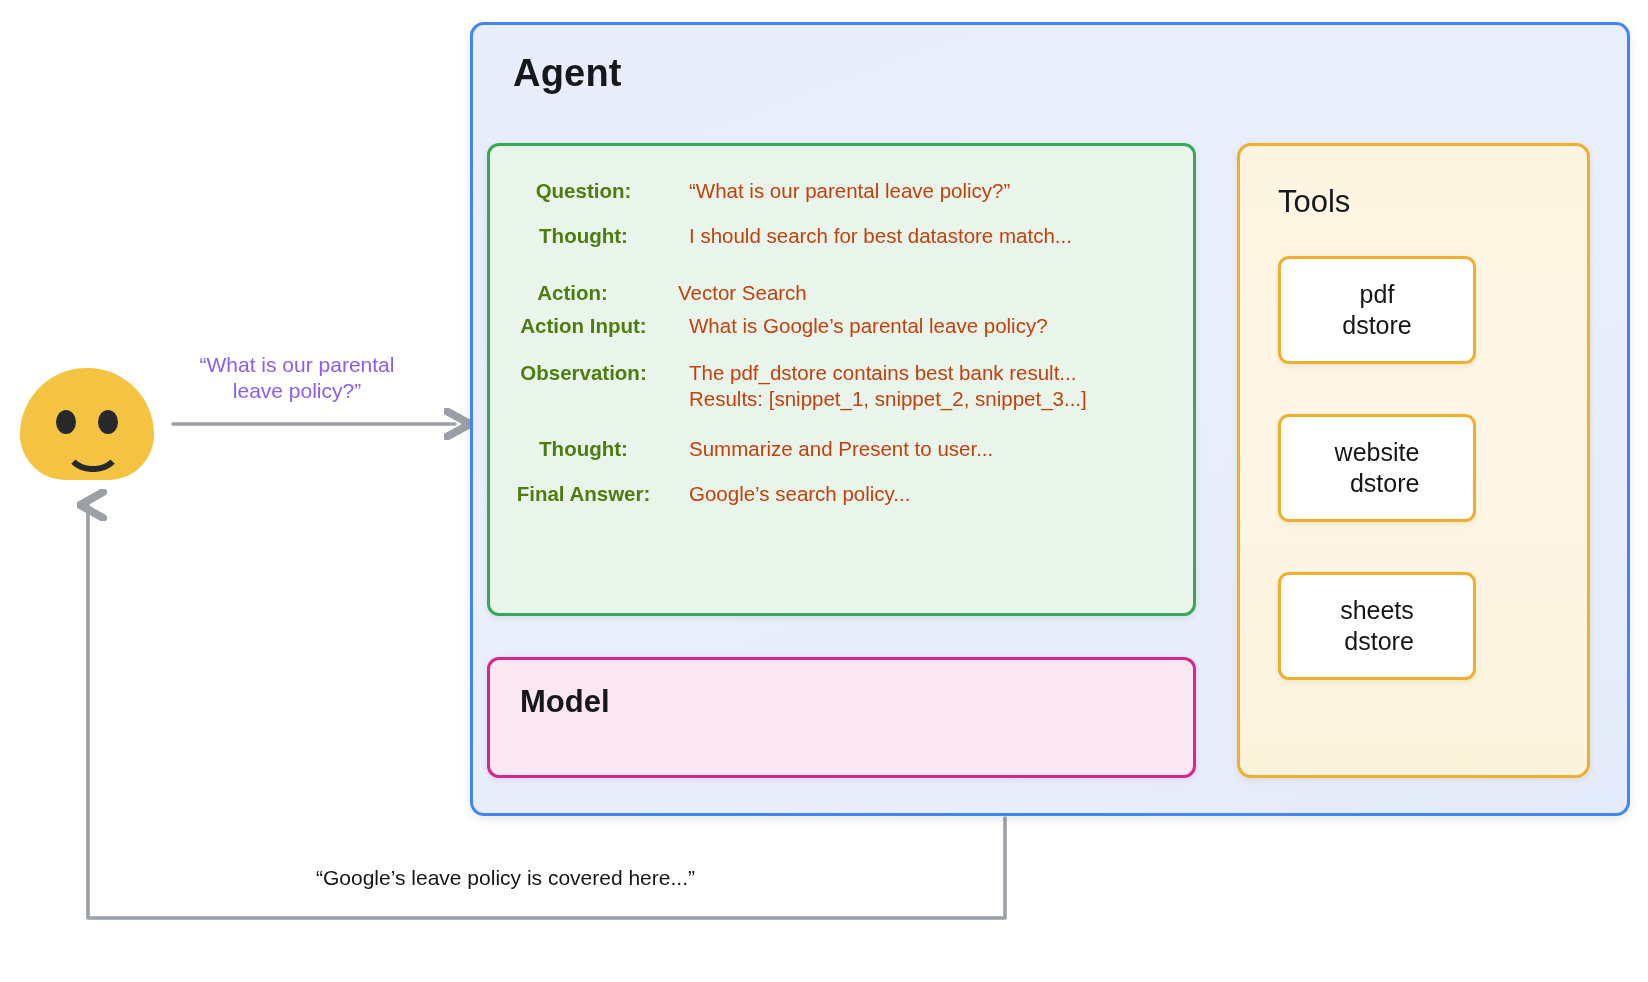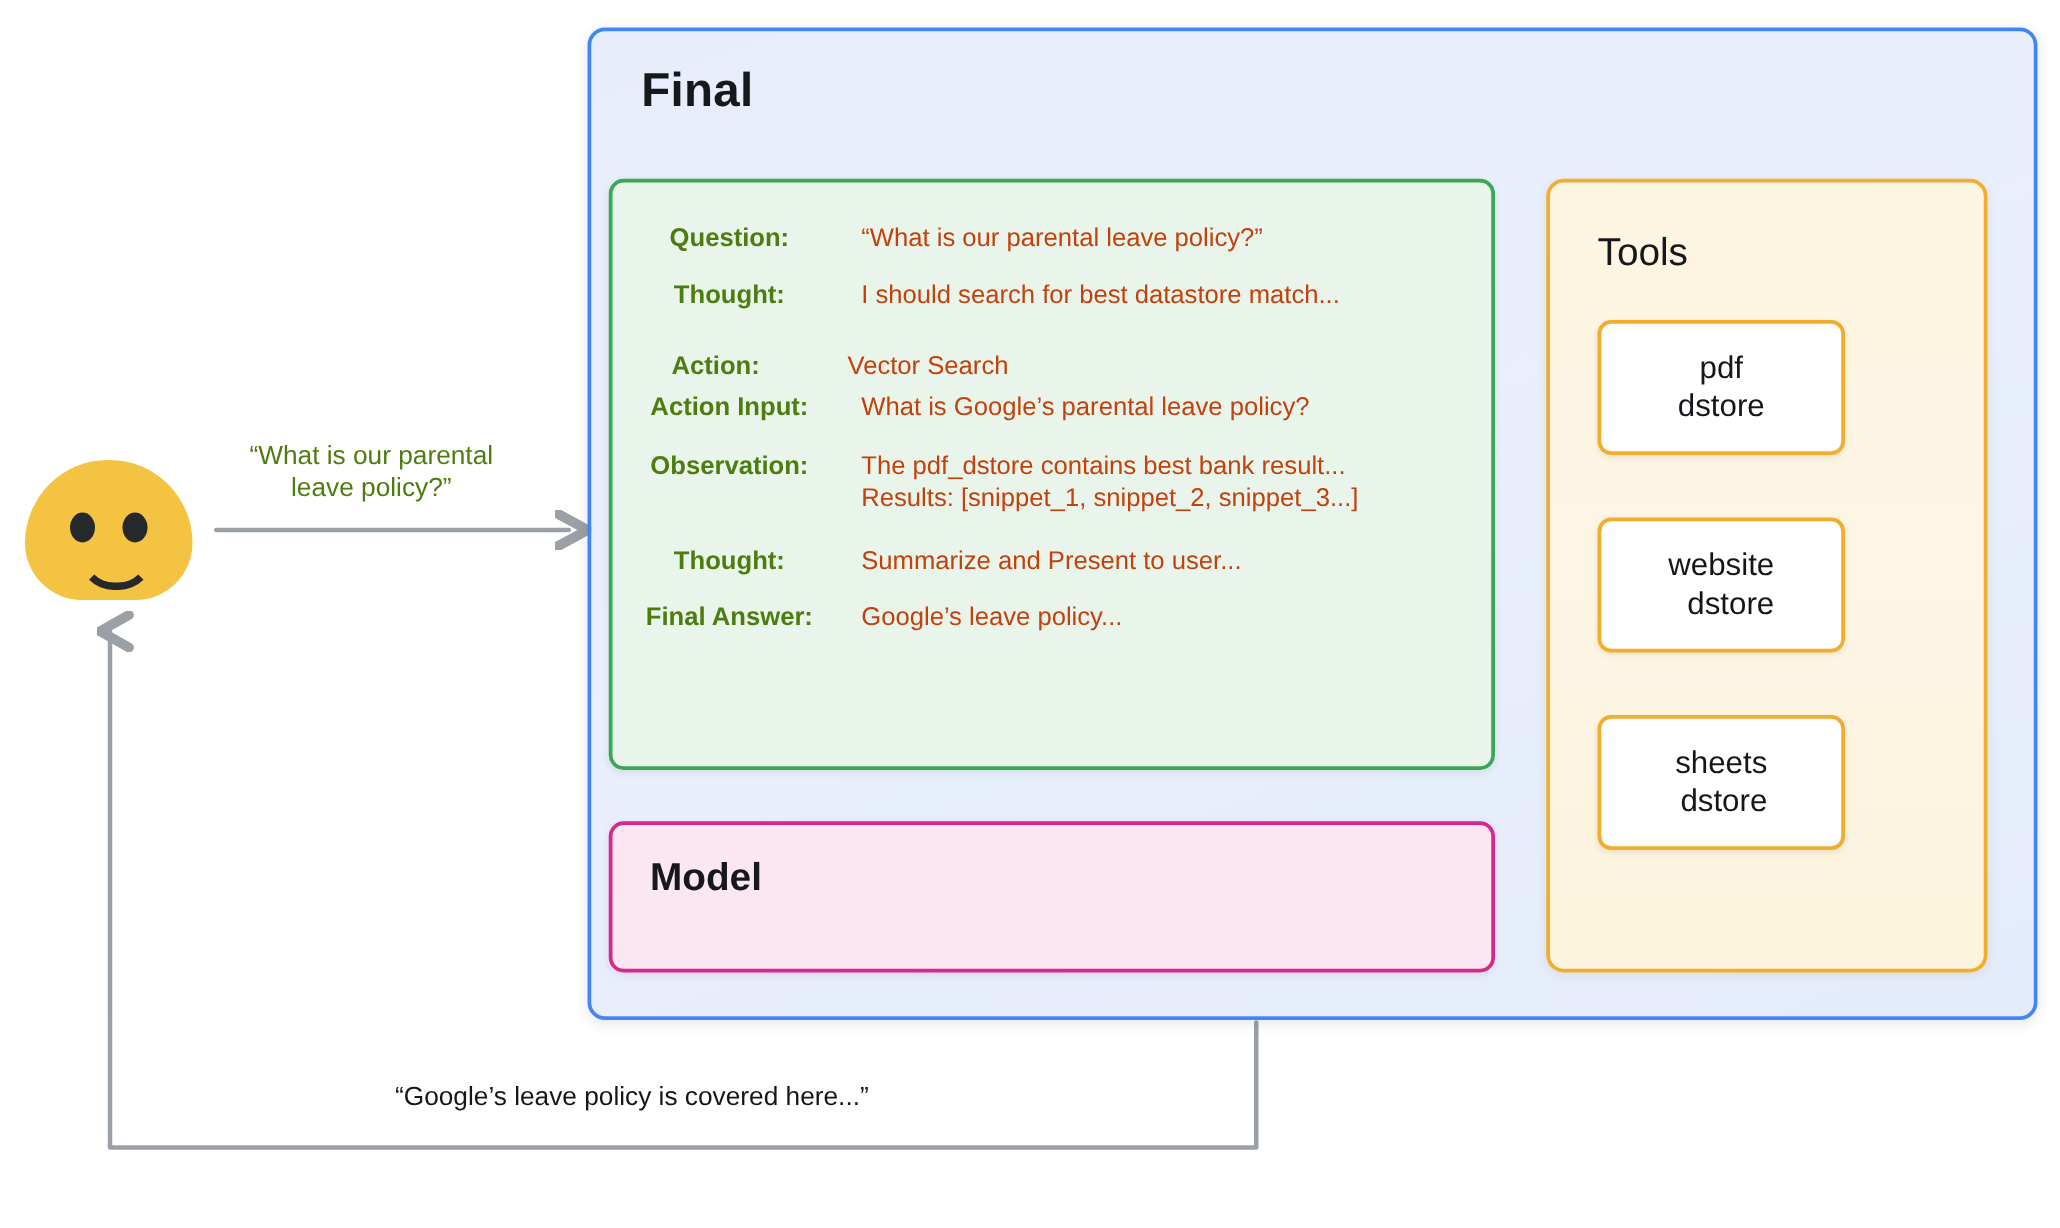--- a/index.html
+++ b/index.html
@@ -112,21 +112,21 @@
     border:6px solid #26282b;
     border-top-color:transparent;
     border-left-color:transparent;
     border-right-color:transparent;
     border-radius:0 0 28px 28px;
   }
 
   
   #question-caption{
     position:absolute;left:172px;top:352px;width:250px;
-    text-align:center;font-size:21px;line-height:26px;color:#4d7c0f;
+    text-align:center;font-size:21px;line-height:26px;color:#8b5cf6;
   }
   #question-caption .l2{display:block;}
   #answer-caption{
     position:absolute;left:316px;top:865px;
     font-size:21px;line-height:26px;color:#14161a;white-space:nowrap;
   }
 
   svg#wires{position:absolute;left:0;top:0;width:1648px;height:982px;pointer-events:none;}
 </style>
 </head>
@@ -162,21 +162,21 @@
   </div>
 
   <div id="question-caption">
     <span>“What is our parental</span>
     <span class="l2">leave policy?”</span>
   </div>
 
   <div id="answer-caption">“Google’s leave policy is covered here...”</div>
 
   <div id="agent-box"></div>
-  <div id="agent-title">Final</div>
+  <div id="agent-title">Agent</div>
 
   <div id="trace-box"></div>
 
   <div class="trace-row" style="left:487px;top:178px;">
     <div class="trace-label">Question:</div>
     <div class="trace-value">“What is our parental leave policy?”</div>
   </div>
   <div class="trace-row" style="left:487px;top:223px;">
     <div class="trace-label">Thought:</div>
     <div class="trace-value">I should search for best datastore match...</div>
@@ -195,21 +195,21 @@
       <span>The pdf_dstore contains best bank result...</span>
       <span class="sub">Results: [snippet_1, snippet_2, snippet_3...]</span>
     </div>
   </div>
   <div class="trace-row" style="left:487px;top:436px;">
     <div class="trace-label">Thought:</div>
     <div class="trace-value">Summarize and Present to user...</div>
   </div>
   <div class="trace-row" style="left:487px;top:481px;">
     <div class="trace-label">Final Answer:</div>
-    <div class="trace-value">Google’s leave policy...</div>
+    <div class="trace-value">Google’s search policy...</div>
   </div>
 
   <div id="model-box">
     <div id="model-title">Model</div>
   </div>
 
   <div id="tools-box">
     <div id="tools-title">Tools</div>
 
     <div class="tool-card" style="top:110px;">

